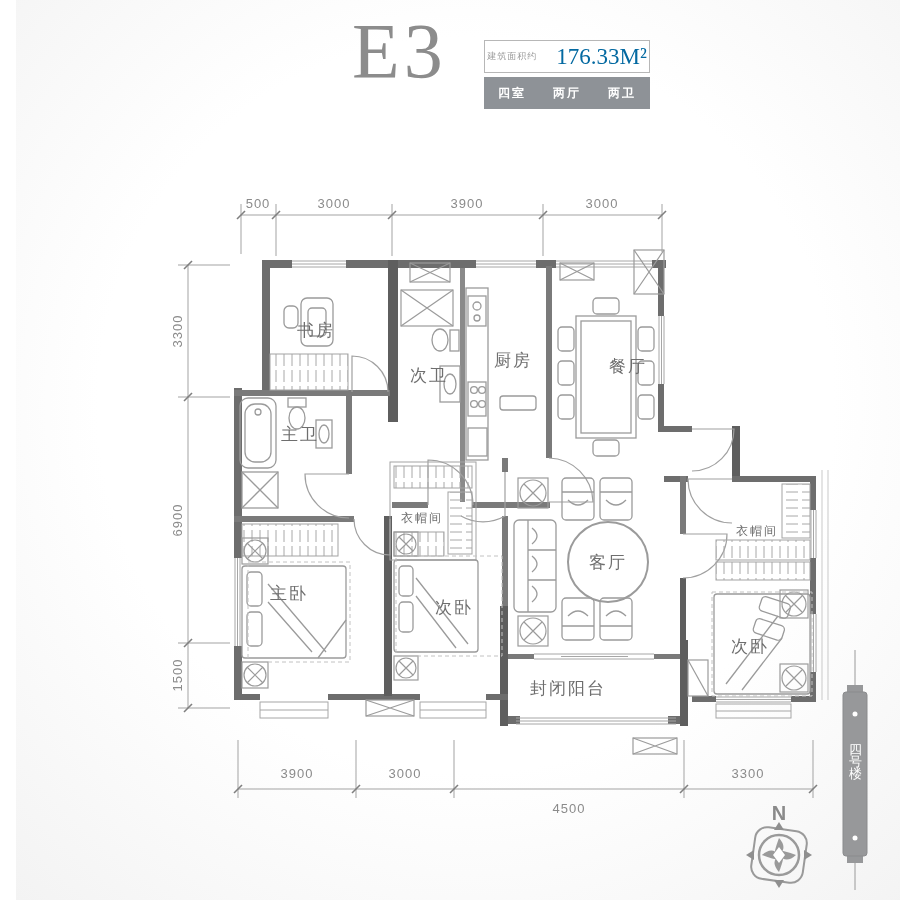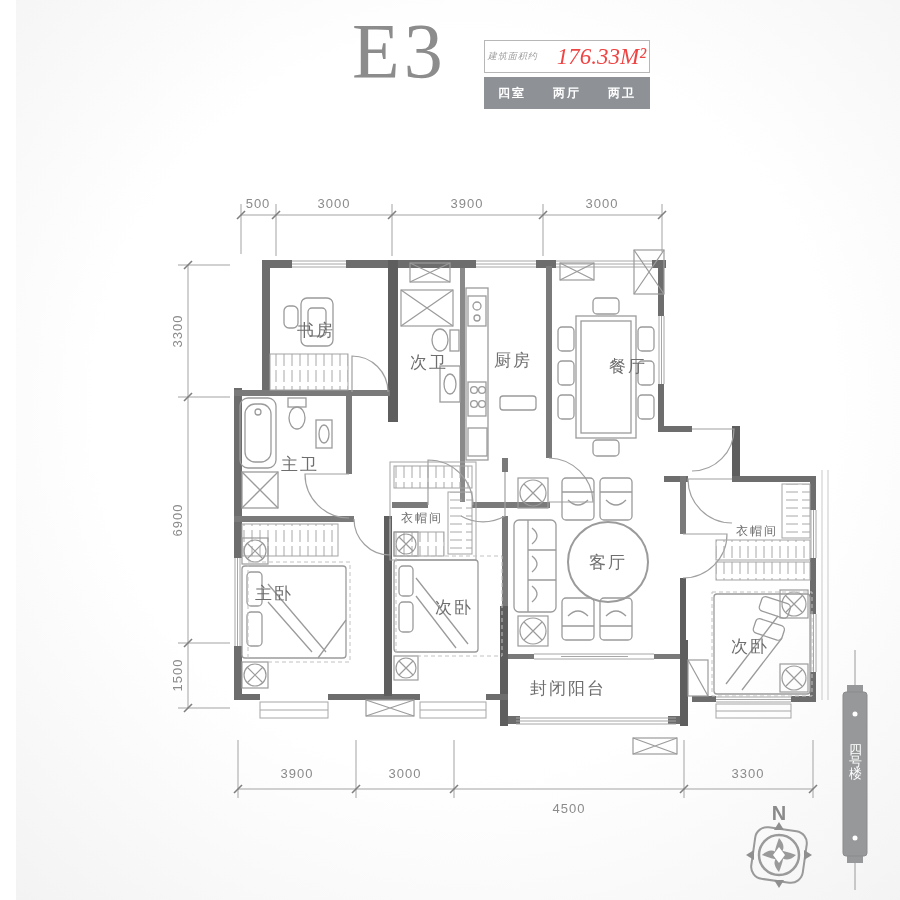--- a/index.html
+++ b/index.html
@@ -8,23 +8,23 @@
          background:radial-gradient(circle at 50% 45%, #ffffff 55%, #f3f3f3 100%);margin-left:16px;}
   svg{position:absolute;left:0;top:0;}
   .lbl{position:absolute;transform:translate(-50%,-50%);color:#6e6e6e;font-size:17px;
        letter-spacing:2px;white-space:nowrap;}
   .dim{position:absolute;transform:translate(-50%,-50%);color:#8b8b8b;font-size:13px;
        letter-spacing:1px;white-space:nowrap;}
   .dim.vert{transform:translate(-50%,-50%) rotate(-90deg);}
   .unit-title{position:absolute;left:336px;top:12px;font-family:"Liberation Serif",serif;
        font-size:78px;color:#8c8c8c;letter-spacing:4px;line-height:1;}
   .area-box{position:absolute;left:468px;top:40px;width:166px;height:33px;background:#fff;
-       border:1px solid #b7b7b7;display:flex;align-items:center;justify-content:center;gap:19px;box-sizing:border-box;font-style:italic;}
+       border:1px solid #b7b7b7;display:flex;align-items:center;justify-content:center;gap:19px;box-sizing:border-box;}
   .area-label{font-size:9px;color:#9a9a9a;letter-spacing:1px;}
-  .area-value{font-family:"Liberation Serif",serif;font-size:23px;color:#ef4444;}
+  .area-value{font-family:"Liberation Serif",serif;font-size:23px;color:#0369a1;}
   .badge-bar{position:absolute;left:468px;top:77px;width:166px;height:19px;background:#8e9297;
        display:flex;align-items:center;justify-content:space-between;padding:16px 14px;box-sizing:border-box;}
   .badge-bar span{color:#ffffff;font-size:12px;font-weight:bold;letter-spacing:2px;}
   .compass-n{position:absolute;transform:translate(-50%,-50%);left:763px;top:813px;
        color:#8a8a8a;font-size:20px;font-weight:bold;}
   .marker-label{position:absolute;left:831px;top:734px;width:17px;color:#ffffff;font-size:13px;
        writing-mode:vertical-rl;text-orientation:upright;letter-spacing:11px;line-height:17px;}
 </style>
 </head>
 <body>
@@ -425,26 +425,26 @@
 <div class="dim vert" style="left:161px;top:331px">3300</div>
 <div class="dim vert" style="left:161px;top:520px">6900</div>
 <div class="dim vert" style="left:161px;top:675px">1500</div>
 
 <div class="dim" style="left:281px;top:773px">3900</div>
 <div class="dim" style="left:389px;top:773px">3000</div>
 <div class="dim" style="left:553px;top:808px">4500</div>
 <div class="dim" style="left:732px;top:773px">3300</div>
 
 <div class="lbl" style="left:300px;top:330px">书房</div>
-<div class="lbl" style="left:413px;top:362px">次卫</div>
+<div class="lbl" style="left:413px;top:375px">次卫</div>
 <div class="lbl" style="left:497px;top:360px">厨房</div>
 <div class="lbl" style="left:612px;top:366px">餐厅</div>
-<div class="lbl" style="left:284px;top:464px">主卫</div>
+<div class="lbl" style="left:284px;top:434px">主卫</div>
 <div class="lbl" style="left:406px;top:518px;font-size:12px">衣帽间</div>
-<div class="lbl" style="left:258px;top:593px">主卧</div>
+<div class="lbl" style="left:273px;top:593px">主卧</div>
 <div class="lbl" style="left:438px;top:607px">次卧</div>
 <div class="lbl" style="left:592px;top:562px">客厅</div>
 <div class="lbl" style="left:741px;top:531px;font-size:12px">衣帽间</div>
 <div class="lbl" style="left:734px;top:646px">次卧</div>
 <div class="lbl" style="left:552px;top:688px">封闭阳台</div>
 
 <div class="compass-n">N</div>
 <div class="marker-label">四号楼</div>
 
 </div>

